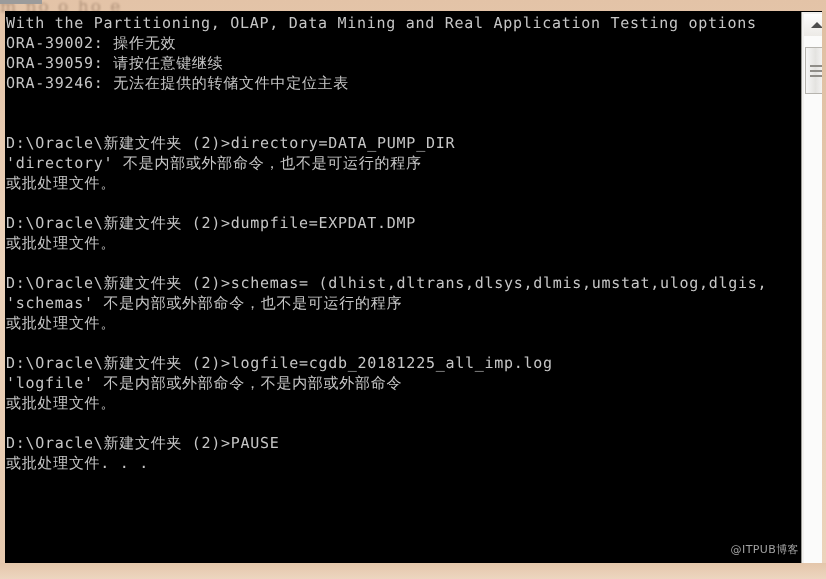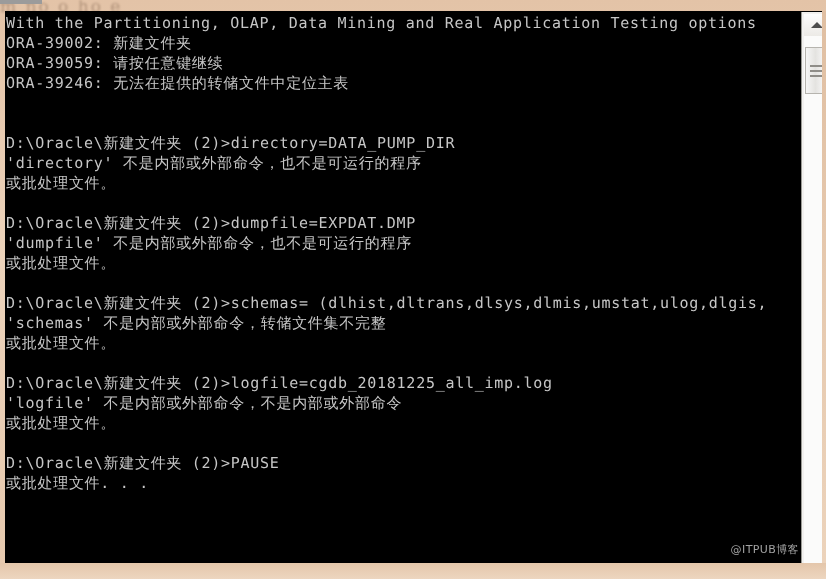--- a/index.html
+++ b/index.html
@@ -169,35 +169,34 @@
 
   <div id="bg-bleed">
     <span>  m   no o             ho  e</span>
   </div>
   <div id="bg-bleed-left"></div>
 
   <div id="console-window">
 
     <div id="console-text-area">
       <div class="line">With the Partitioning, OLAP, Data Mining and Real Application Testing options</div>
-      <div class="line">ORA-39002: 新建文件夹</div>
+      <div class="line">ORA-39002: 操作无效</div>
       <div class="line">ORA-39059: 请按任意键继续</div>
       <div class="line">ORA-39246: 无法在提供的转储文件中定位主表</div>
       <div class="line blank"></div>
       <div class="line blank"></div>
       <div class="line">D:\Oracle\新建文件夹 (2)&gt;directory=DATA_PUMP_DIR</div>
       <div class="line">'directory' 不是内部或外部命令，也不是可运行的程序</div>
       <div class="line">或批处理文件。</div>
       <div class="line blank"></div>
       <div class="line">D:\Oracle\新建文件夹 (2)&gt;dumpfile=EXPDAT.DMP</div>
-      <div class="line">'dumpfile' 不是内部或外部命令，也不是可运行的程序</div>
       <div class="line">或批处理文件。</div>
       <div class="line blank"></div>
       <div class="line">D:\Oracle\新建文件夹 (2)&gt;schemas= (dlhist,dltrans,dlsys,dlmis,umstat,ulog,dlgis,</div>
-      <div class="line">'schemas' 不是内部或外部命令，转储文件集不完整</div>
+      <div class="line">'schemas' 不是内部或外部命令，也不是可运行的程序</div>
       <div class="line">或批处理文件。</div>
       <div class="line blank"></div>
       <div class="line">D:\Oracle\新建文件夹 (2)&gt;logfile=cgdb_20181225_all_imp.log</div>
       <div class="line">'logfile' 不是内部或外部命令，不是内部或外部命令</div>
       <div class="line">或批处理文件。</div>
       <div class="line blank"></div>
       <div class="line">D:\Oracle\新建文件夹 (2)&gt;PAUSE</div>
       <div class="line">或批处理文件. . .</div>
     </div>
 

